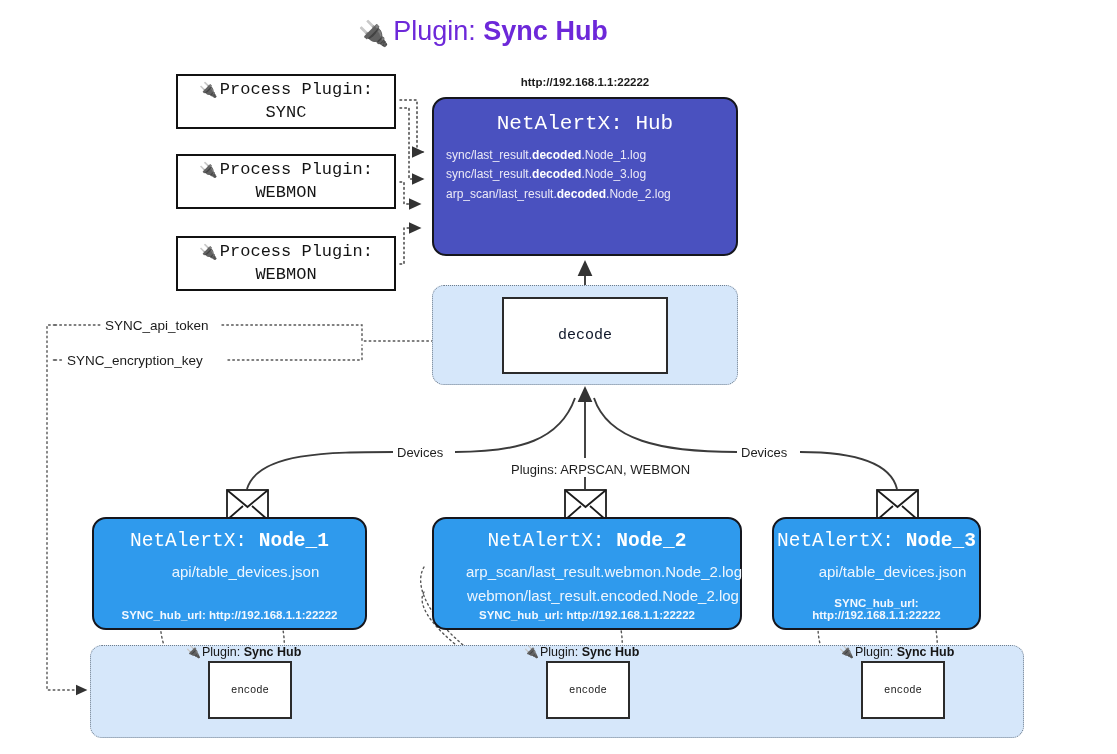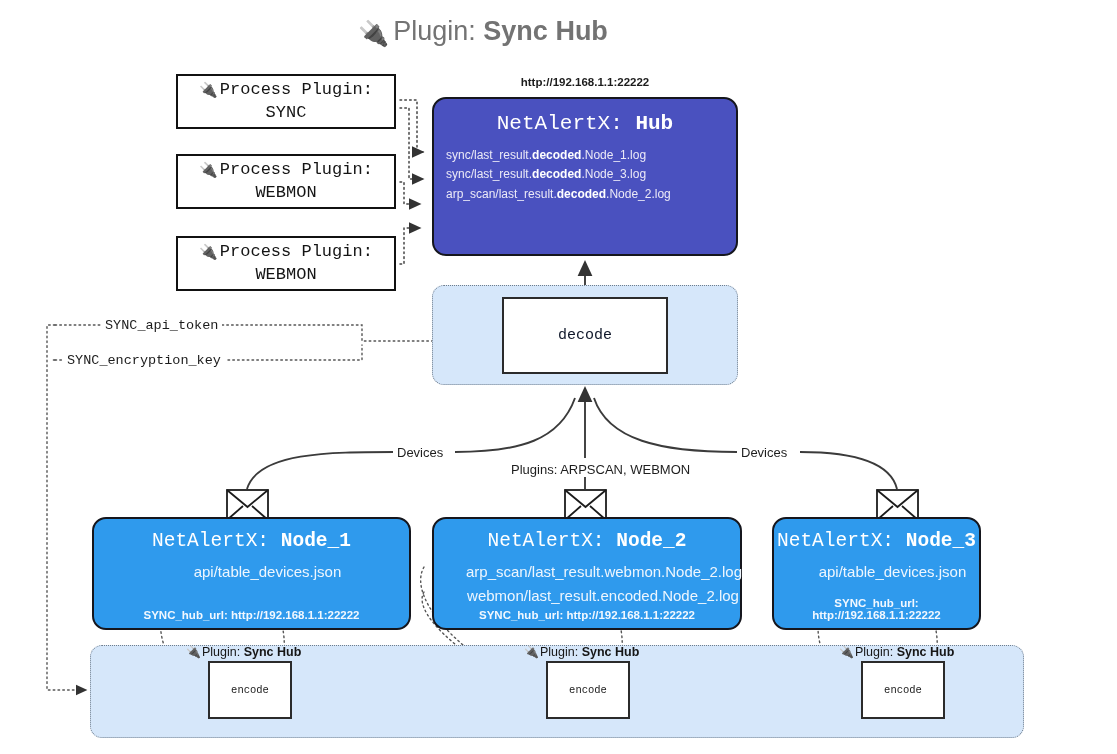--- a/index.html
+++ b/index.html
@@ -3,64 +3,64 @@
 <meta charset="utf-8">
 <style>
   html,body{margin:0;padding:0;background:#ffffff;}
   body{width:1117px;height:754px;position:relative;overflow:hidden;
        font-family:"Liberation Sans","DejaVu Sans",sans-serif;color:#1d1d1d;}
   #stage{position:absolute;inset:0;width:1117px;height:754px;}
   svg.layer{position:absolute;left:0;top:0;width:1117px;height:754px;pointer-events:none;}
   .node{position:absolute;box-sizing:border-box;}
 
   
-  #title{left:0;top:16px;width:966px;text-align:center;font-size:27px;color:#737373;}
+  #title{left:0;top:16px;width:966px;text-align:center;font-size:27px;color:#6d28d9;}
   #title .plug{font-size:25px;margin-right:4px;vertical-align:-2px;}
   #title .lbl{font-weight:400;}
   #title .val{font-weight:bold;}
 
   
   .procbox{border:2px solid #111;background:#fff;width:220px;height:55px;
            display:flex;flex-direction:column;align-items:center;justify-content:center;
            font-family:"Liberation Mono","DejaVu Sans Mono",monospace;font-size:17px;line-height:1.32;color:#141414;}
   .procbox .r1{display:flex;align-items:center;gap:2px;}
   .procbox .pico{font-family:"Liberation Sans",sans-serif;font-size:15px;}
 
   
   #hub{left:432px;top:97px;width:306px;height:159px;background:#4a51bf;border:2.5px solid #15161d;
        border-radius:14px;box-sizing:border-box;padding-top:13px;}
   #hub .hubtitle{text-align:center;font-family:"Liberation Mono","DejaVu Sans Mono",monospace;
                  font-size:21px;color:#fff;margin-bottom:10px;}
-  #hub .hubtitle b{font-weight:bold;}
+  #hub .hubtitle b{font-weight:normal;}
   #hub .hubrow{color:#eceaf7;font-size:12px;line-height:1.03;padding:3.6px 0 3.6px 12px;white-space:nowrap;}
   #hub .hubrow b{color:#ffffff;font-weight:bold;}
   #huburl{left:432px;top:76px;width:306px;text-align:center;font-size:11.5px;font-weight:bold;color:#1c1c1c;}
 
   
   #decodewrap{left:432px;top:285px;width:306px;height:100px;background:#d6e7fa;
               border:1.6px dotted #6f7d8c;border-radius:12px;box-sizing:border-box;}
   #decodebox{left:502px;top:297px;width:166px;height:77px;background:#fff;border:2.5px solid #2b2b2b;
              display:flex;align-items:center;justify-content:center;
              font-family:"Liberation Mono","DejaVu Sans Mono",monospace;font-size:15px;color:#0f172a;}
 
   
-  .keylabel{font-size:13.5px;color:#1b1b1b;background:#fff;padding:0 4px;white-space:nowrap;font-family:Liberation Mono, monospace;}
+  .keylabel{font-size:13.5px;color:#1b1b1b;background:#fff;padding:0 4px;white-space:nowrap;}
   #k-token{left:101px;top:318px;}
   #k-enc{left:63px;top:353px;}
 
   
   .nodebox{border:2.5px solid #15161d;border-radius:14px;background:#2f9aed;box-sizing:border-box;
            height:113px;padding-top:11px;}
   .nodebox .ntitle{text-align:center;font-family:"Liberation Mono","DejaVu Sans Mono",monospace;
                    font-size:19.5px;color:#fff;}
   .nodebox .ntitle b{font-weight:bold;}
   .nodebox .nlines{margin-top:8px;text-align:center;color:#eef6fe;font-size:15px;line-height:1.62;white-space:nowrap;padding-left:32px;}
   .nodebox .nurl{position:absolute;left:0;bottom:7px;width:100%;text-align:center;
                  font-size:11.5px;font-weight:bold;color:#f2f8ff;}
-  #node1{left:92px;top:517px;width:319px;}
+  #node1{left:92px;top:517px;width:275px;}
   #node2{left:432px;top:517px;width:310px;}
   #node3{left:772px;top:517px;width:209px;}
 
   
   .edgelabel{font-size:13px;color:#1e1e1e;background:#fff;padding:0 4px;white-space:nowrap;}
   #e-dev1{left:393px;top:445px;}
   #e-dev2{left:737px;top:445px;}
   #e-plug{left:507px;top:462px;}
 
   

